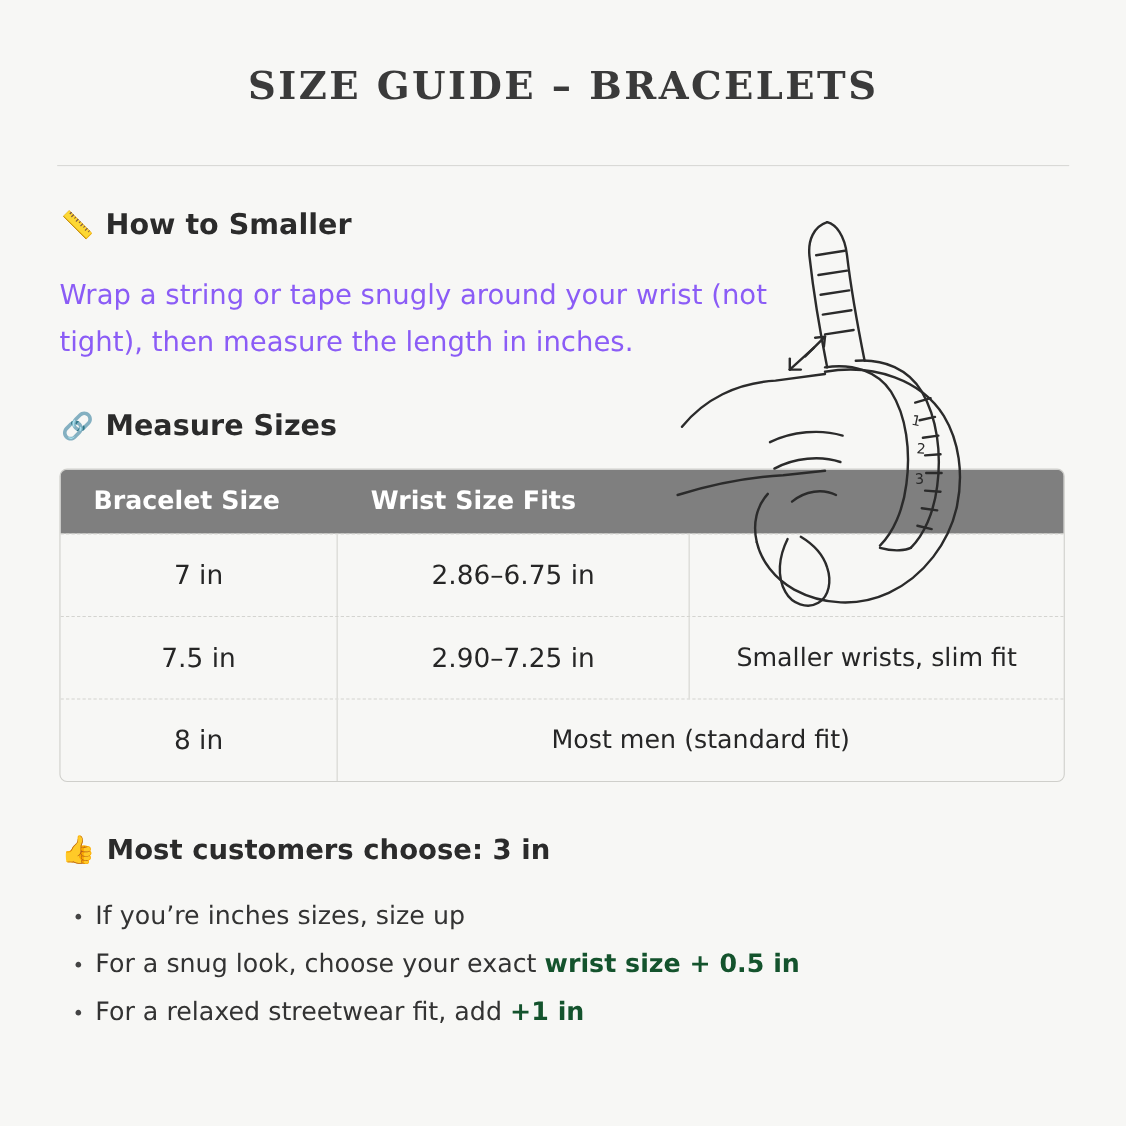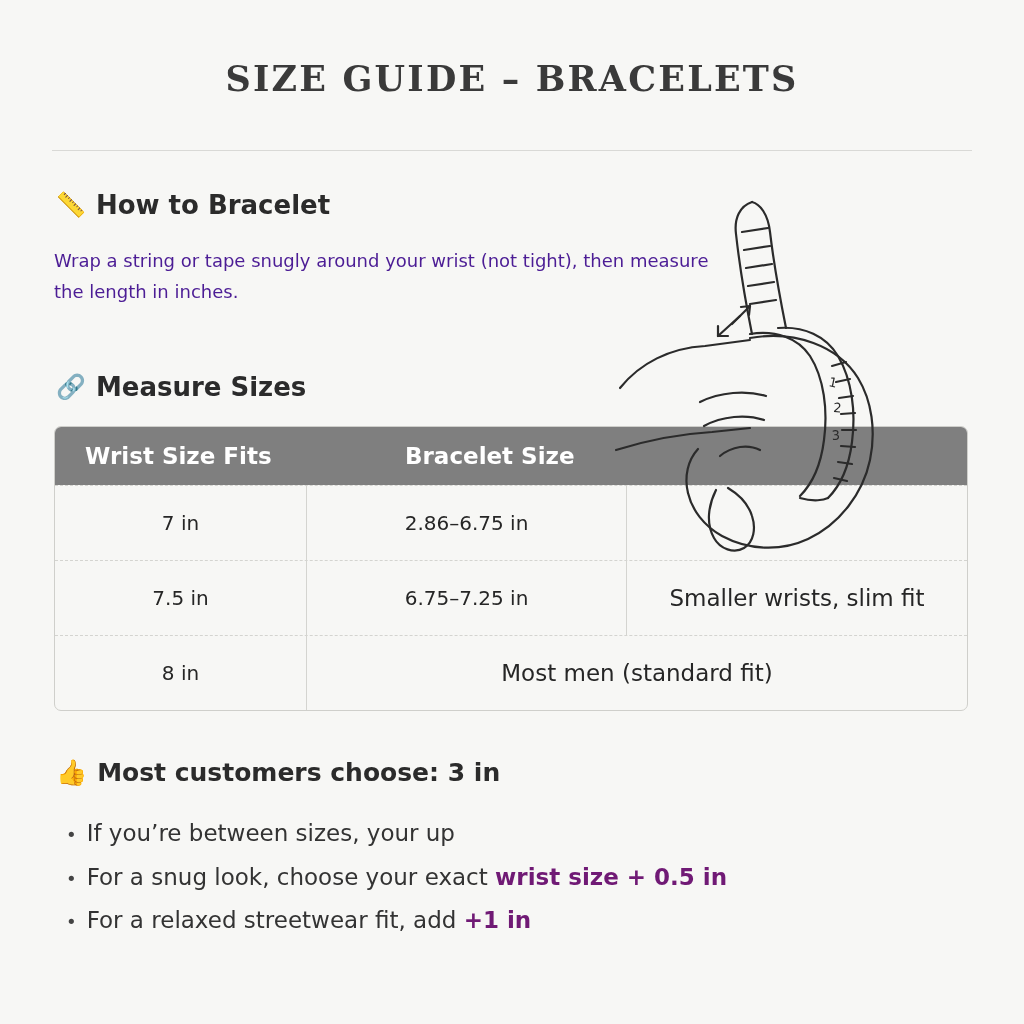--- a/index.html
+++ b/index.html
@@ -60,23 +60,23 @@
     display: inline-block;
   }
   #measure-head { top: 190px; left: 56px; }
   #sizes-head   { top: 372px; left: 56px; }
 
   .measure-text {
     position: absolute;
     top: 246px;
     left: 54px;
     width: 660px;
-    font-size: 18px;
+    font-size: 25px;
     line-height: 1.72;
-    color: #4c1d95;
+    color: #8b5cf6;
   }
 
   
   .table {
     position: absolute;
     top: 426px;
     left: 54px;
     width: 912px;
     border: 1px solid #cfcfcb;
     border-radius: 7px;
@@ -90,21 +90,21 @@
   .row.head {
     background: #7f7f7f;
     color: #ffffff;
   }
   .row.body {
     border-top: 1px dashed #d4d4d0;
   }
   .row.body:first-child { border-top: none; }
   .cell {
     padding: 14px 12px;
-    font-size: 20px;
+    font-size: 24px;
     display: flex;
     align-items: center;
     justify-content: center;
     box-sizing: border-box;
   }
   .row.head .cell {
     font-size: 23px;
     font-weight: 700;
     justify-content: flex-start;
     padding-left: 30px;
@@ -137,21 +137,21 @@
   }
   .tip {
     display: flex;
     align-items: baseline;
     gap: 10px;
     font-size: 23px;
     line-height: 1.9;
     color: #333;
   }
   .tip .bullet { font-size: 18px; color: #444; }
-  .tip b { font-weight: 700; color: #701a75; }
+  .tip b { font-weight: 700; color: #14532d; }
 
   
   .illustration {
     position: absolute;
     top: 188px;
     left: 600px;
     width: 400px;
     height: 400px;
   }
   .illustration svg { display: block; }
@@ -159,60 +159,60 @@
 </head>
 <body>
 
 <div class="page">
 
   <div class="title">SIZE GUIDE – BRACELETS</div>
   <div class="title-rule"></div>
 
   <div class="section-head" id="measure-head">
     <span class="glyph">📏</span>
-    <span>How to Bracelet</span>
+    <span>How to Smaller</span>
   </div>
   <div class="measure-text">Wrap a string or tape snugly around your wrist (not tight), then measure the length in inches.</div>
 
   <div class="section-head" id="sizes-head">
     <span class="glyph">🔗</span>
     <span>Measure Sizes</span>
   </div>
 
   <div class="table">
     <div class="row head">
+      <div class="cell c1">Bracelet Size</div>
       <div class="cell c2">Wrist Size Fits</div>
-      <div class="cell c1">Bracelet Size</div>
       <div class="cell c3"></div>
     </div>
     <div class="row body">
       <div class="cell c1">7 in</div>
       <div class="cell c2">2.86–6.75 in</div>
       <div class="cell c3"></div>
     </div>
     <div class="row body">
       <div class="cell c1">7.5 in</div>
-      <div class="cell c2">6.75–7.25 in</div>
+      <div class="cell c2">2.90–7.25 in</div>
       <div class="cell c3">Smaller wrists, slim fit</div>
     </div>
     <div class="row body">
       <div class="cell c1">8 in</div>
       <div class="cell c3">Most men (standard fit)</div>
     </div>
   </div>
 
   <div class="reco">
     <span class="glyph">👍</span>
     <span>Most customers choose: 3 in</span>
   </div>
 
   <div class="tips">
     <div class="tip">
       <span class="bullet">•</span>
-      <span><span>If you’re between sizes, your up</span><b></b></span>
+      <span><span>If you’re inches sizes, size up</span><b></b></span>
     </div>
     <div class="tip">
       <span class="bullet">•</span>
       <span><span>For a snug look, choose your exact </span><b>wrist size + 0.5 in</b></span>
     </div>
     <div class="tip">
       <span class="bullet">•</span>
       <span><span>For a relaxed streetwear fit, add </span><b>+1 in</b></span>
     </div>
   </div>

